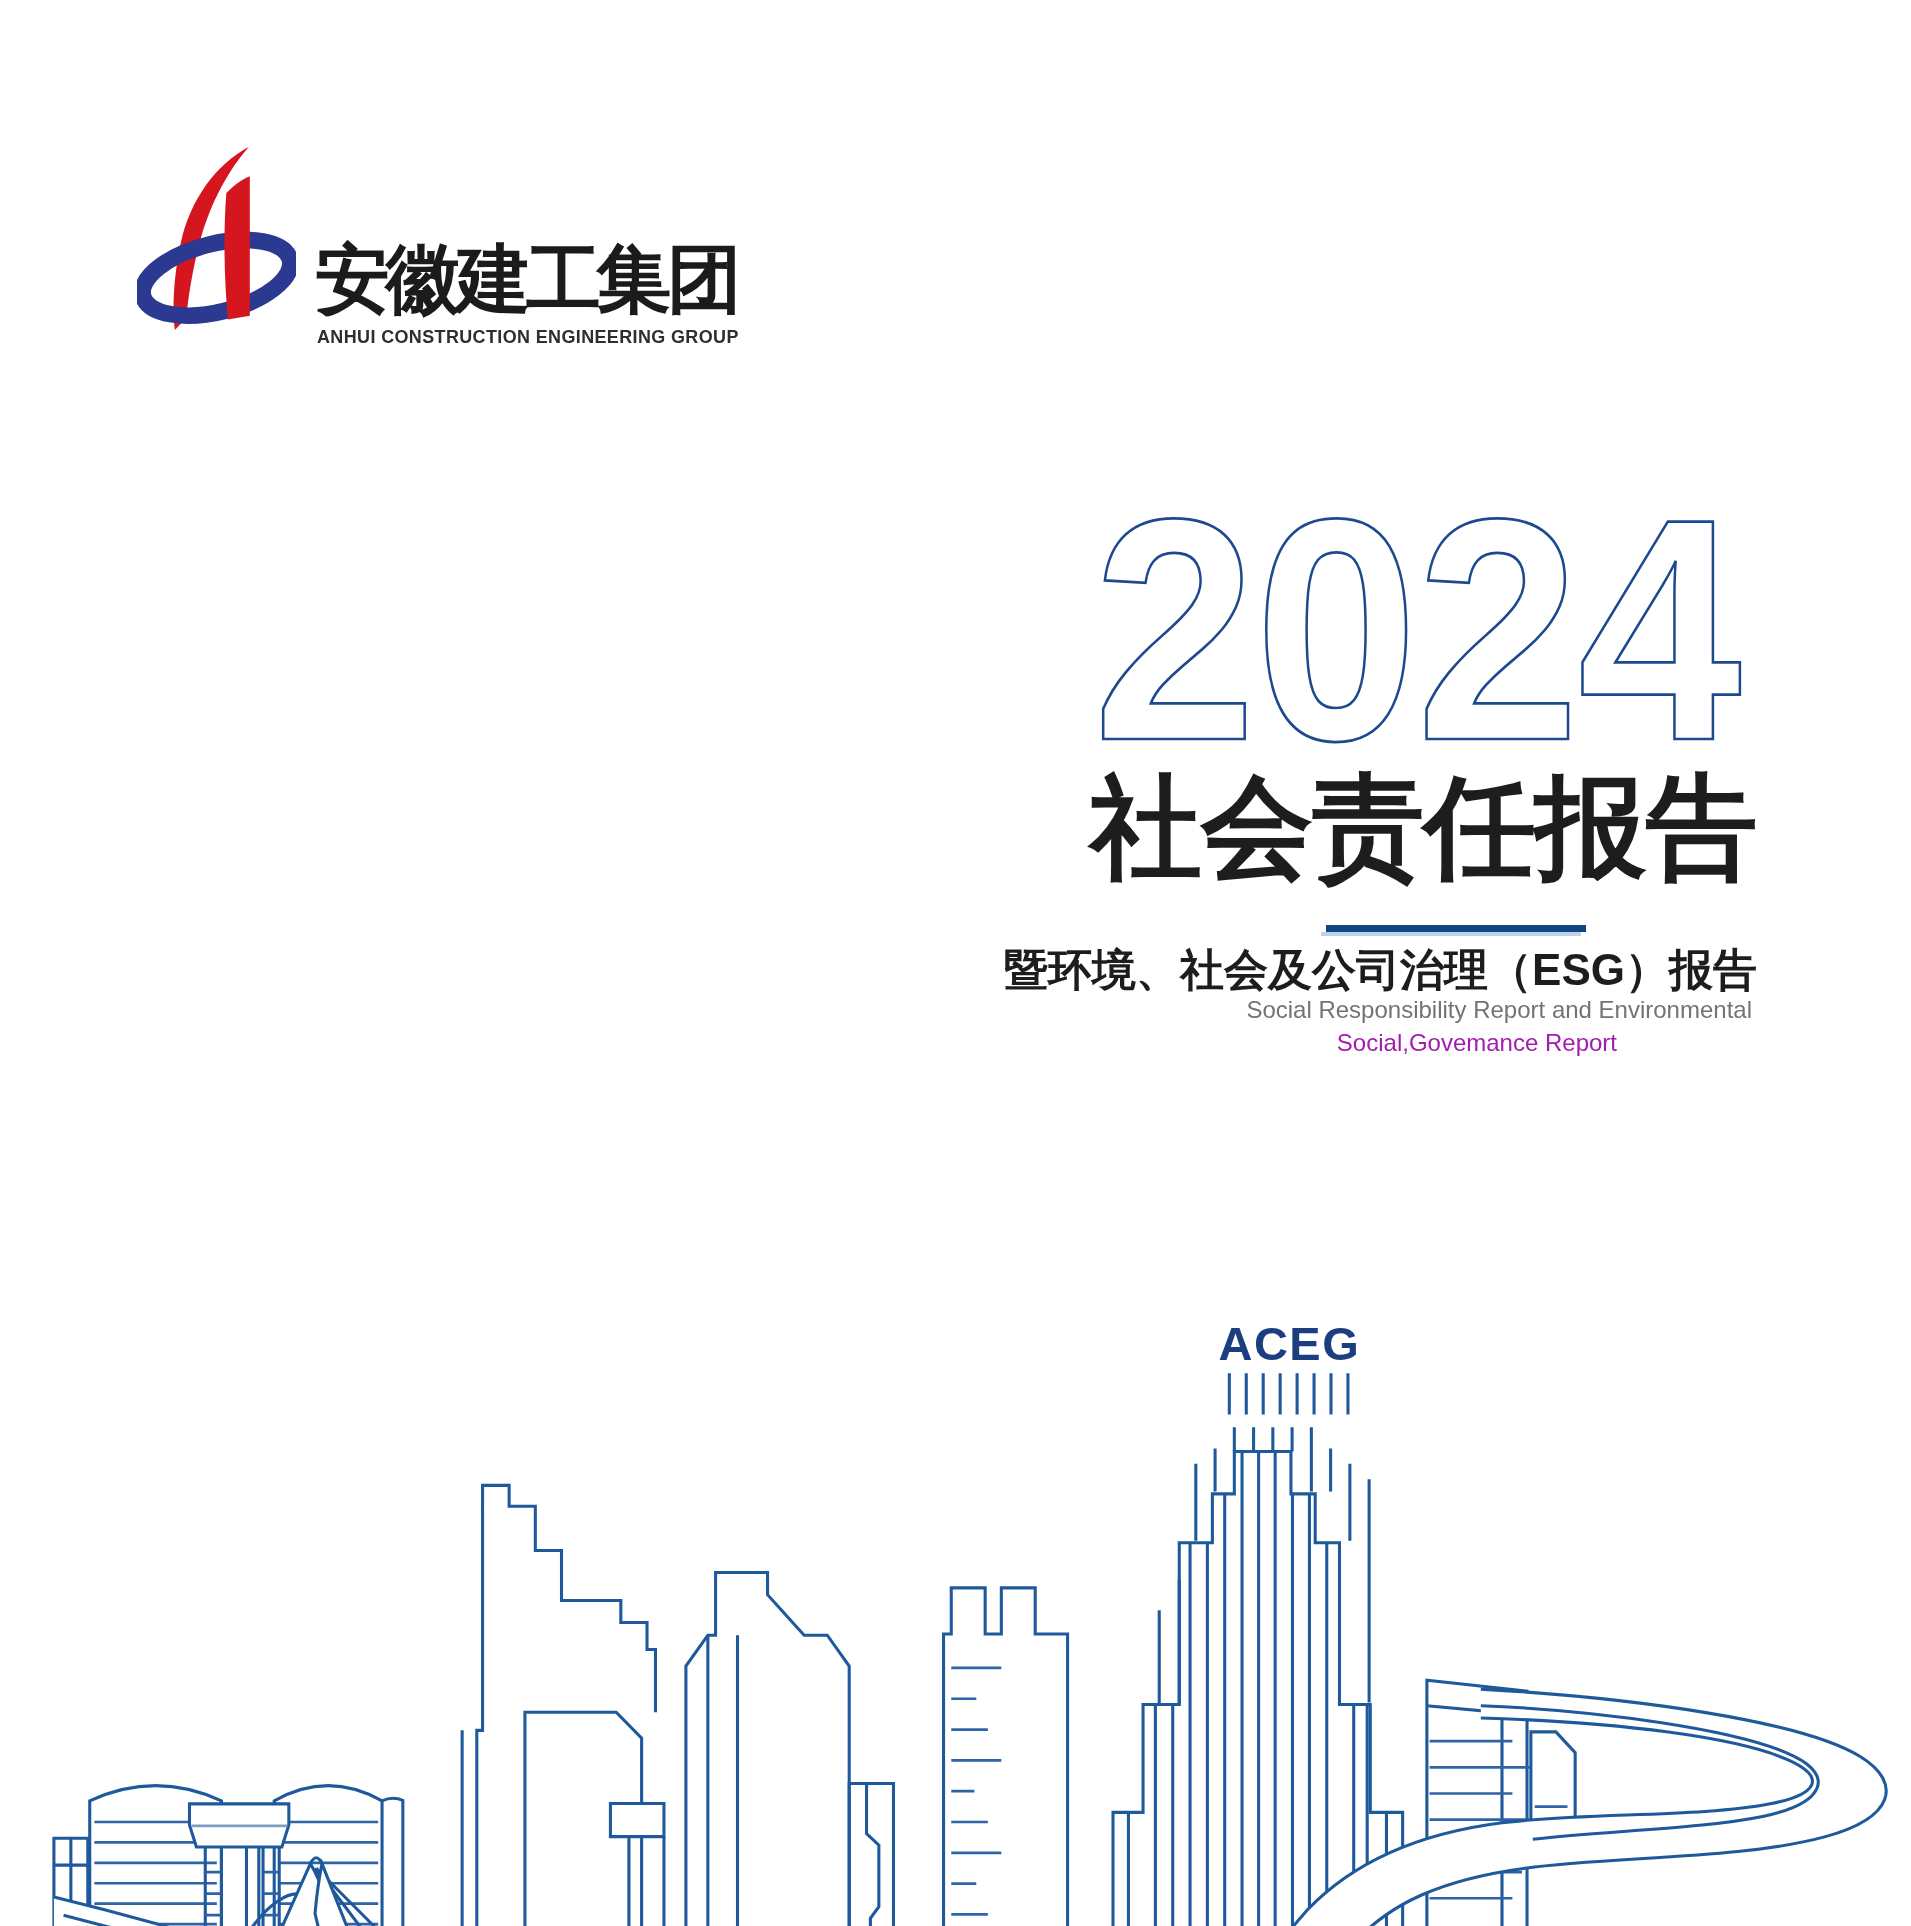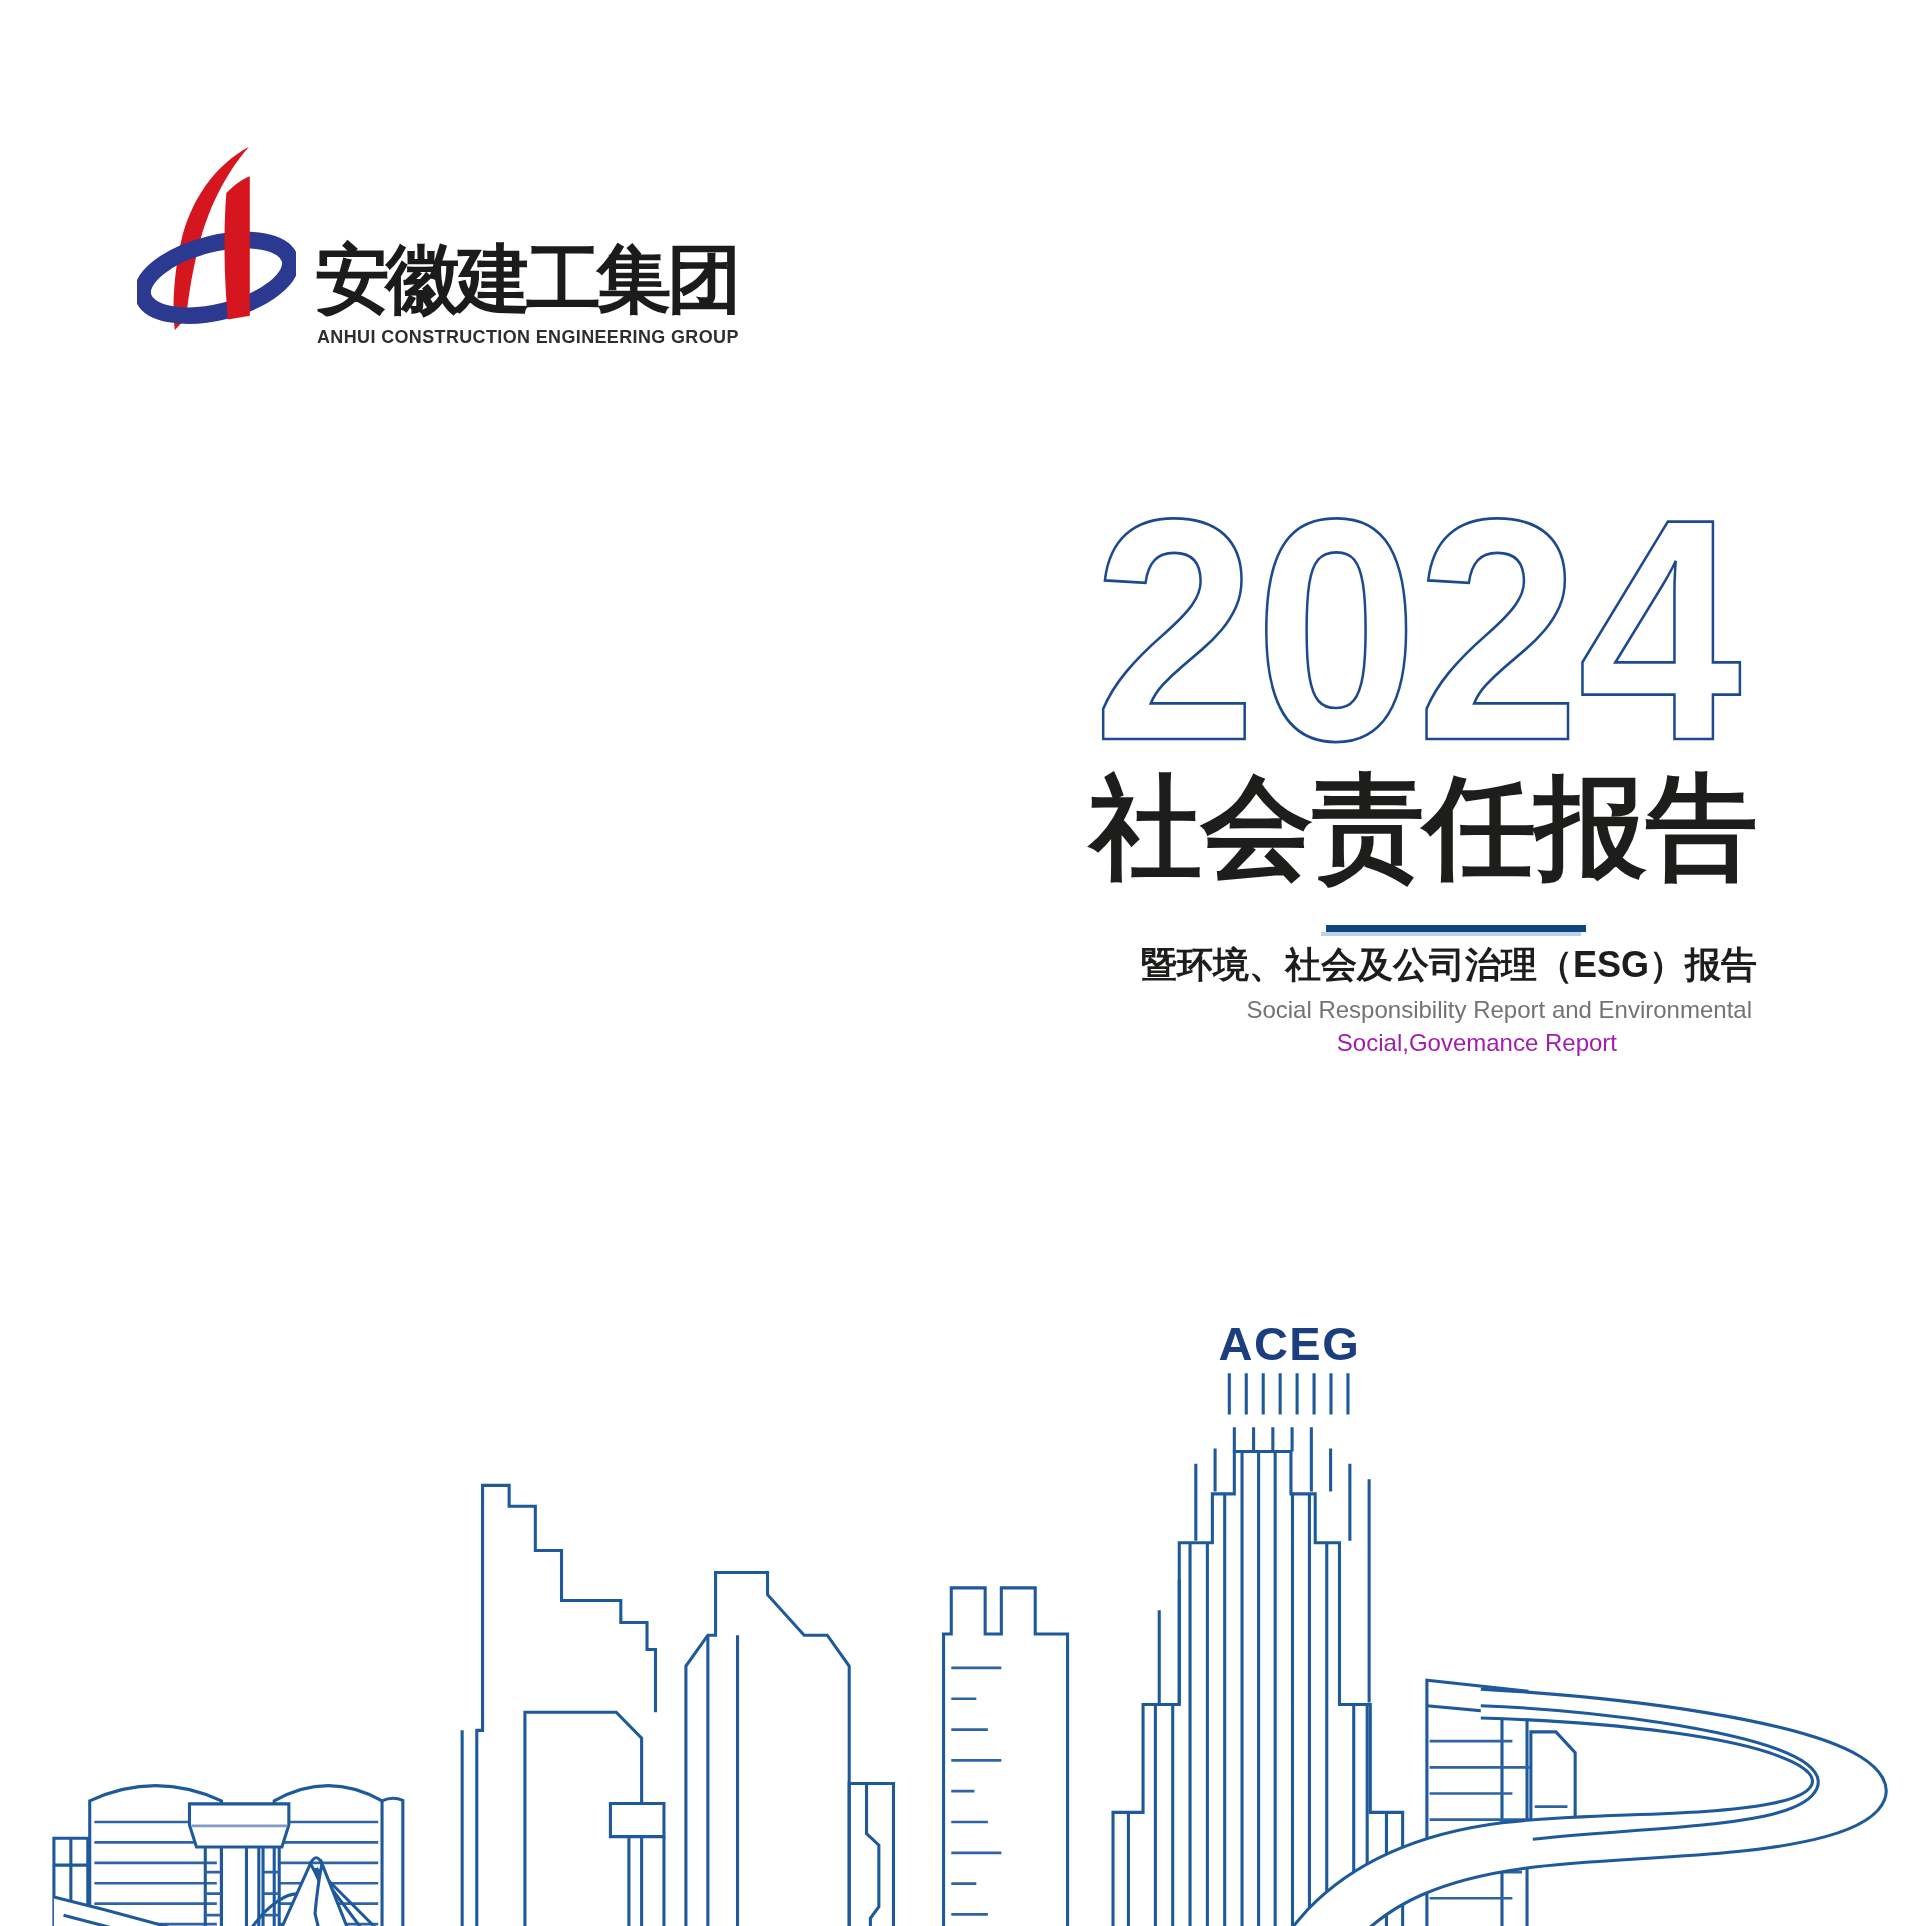--- a/index.html
+++ b/index.html
@@ -12,21 +12,21 @@
   #logo-en{left:317px;top:326px;font-size:18.5px;font-weight:700;color:#2e2e2e;
            letter-spacing:0.4px;white-space:nowrap;transform:scaleX(.97);transform-origin:left top;}
   
   #year{left:1093px;top:504px;font-size:316px;font-weight:700;line-height:.8;
         color:#ffffff;-webkit-text-stroke:2.7px #1d4a8f;letter-spacing:-1.9px;
         transform:scaleX(.93);transform-origin:left top;white-space:nowrap;}
   #title-zh{right:154px;top:766px;font-size:112px;font-weight:700;color:#1d1d1b;
             letter-spacing:-0.8px;white-space:nowrap;line-height:1.1;}
   #divider{left:1326px;top:925px;width:260px;height:6.5px;background:#11457f;}
   #divider-lt{left:1321px;top:932px;width:260px;height:3.5px;background:#b9d3ec;}
-  #sub-zh{right:154px;top:941px;font-size:36px;font-weight:600;color:#1d1d1b;
+  #sub-zh{right:154px;top:941px;font-size:44px;font-weight:600;color:#1d1d1b;
           letter-spacing:0px;white-space:nowrap;}
   #sub-en1{right:159px;top:996px;font-size:24px;font-weight:500;color:#737373;white-space:nowrap;}
   #sub-en2{right:294px;top:1029px;font-size:24px;font-weight:500;color:#a21caf;white-space:nowrap;}
   
   .ln{stroke:#1e5a9b;stroke-width:8;fill:none;}
   .st{stroke:#2e63a6;stroke-width:7;fill:none;}
   .lt{stroke:#7f9cc4;stroke-width:7;fill:none;}
   .wf{stroke:#1e5a9b;stroke-width:8;fill:#ffffff;}
   .fillonly{fill:#ffffff;stroke:none;}
   .wd{stroke:#16457f;stroke-width:13;fill:none;}

